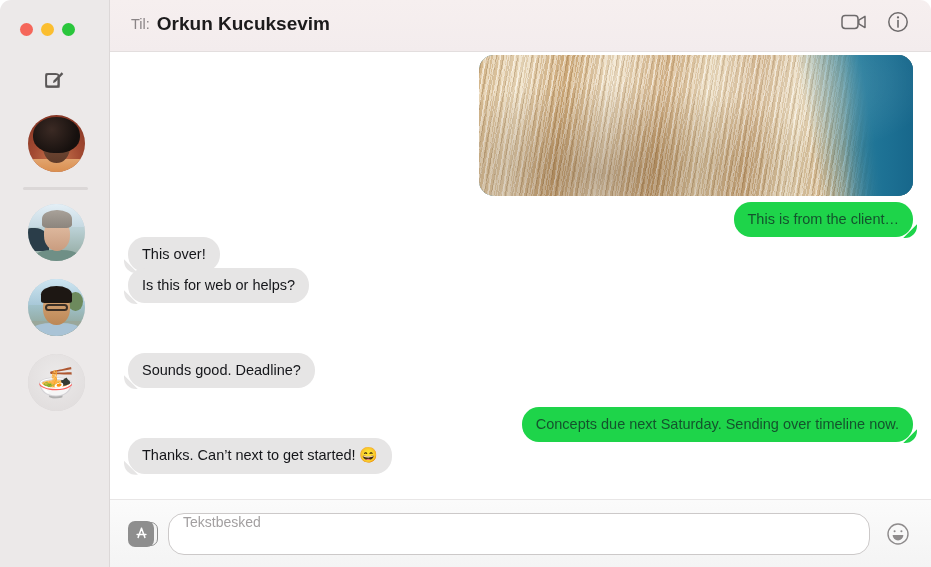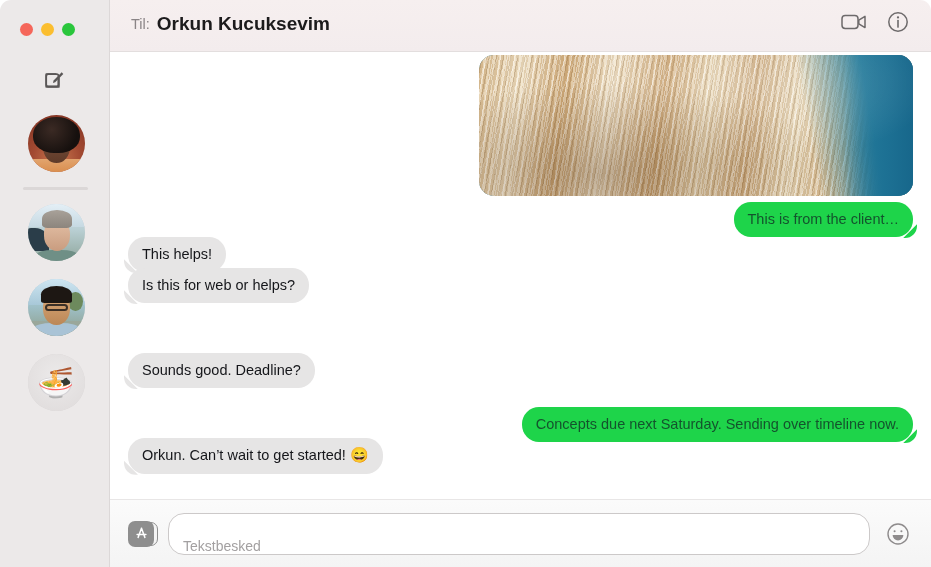--- a/index.html
+++ b/index.html
@@ -313,21 +313,21 @@
     background: #8e8e8e;
     display: flex; align-items: center; justify-content: center;
   }
   .text-field {
     flex: 1;
     height: 42px;
     border: 1px solid #ccc9c9;
     border-radius: 16px;
     background: #ffffff;
     display: flex;
-    align-items: flex-end;
+    align-items: flex-start;
     padding: 0 14px;
   }
   .text-field input {
     width: 100%;
     border: none;
     outline: none;
     background: transparent;
     font-family: "Liberation Sans", sans-serif;
     font-size: 14px;
     color: #19181a;
@@ -431,30 +431,30 @@
           <div class="hair-real"></div>
           <div class="hair-wisps"></div>
           <div class="hair-blue"></div>
           <div class="hair-blue2"></div>
           <div class="hair-shadow"></div>
         </div>
       </div>
 
       <div class="bubble sent b-client">This is from the client…</div>
 
-      <div class="bubble received b-helps">This helps!</div>
+      <div class="bubble received b-helps">This over!</div>
 
       <div class="bubble received b-webprint">Is this for web or helps?</div>
 
 
       <div class="bubble received b-sounds">Sounds good. Deadline?</div>
 
       <div class="bubble sent b-concepts">Concepts due next Saturday. Sending over timeline now.</div>
 
-      <div class="bubble received b-thanks"><span>Orkun. Can’t wait to get started! </span><span class="emoji-inline">😄</span></div>
+      <div class="bubble received b-thanks"><span>Thanks. Can’t next to get started! </span><span class="emoji-inline">😄</span></div>
     </div>
 
     <div class="composebar">
 
       <div class="appstore-btn">
         <div class="as-card-back"></div>
         <div class="as-card-front">
           <svg width="17" height="17" viewBox="0 0 17 17">
             <path d="M8.5 3.2 L11.9 12.4 M8.5 3.2 L5.1 12.4 M4.1 9.6 h8.8" fill="none" stroke="#ffffff" stroke-width="1.5" stroke-linecap="round"></path>
           </svg>

